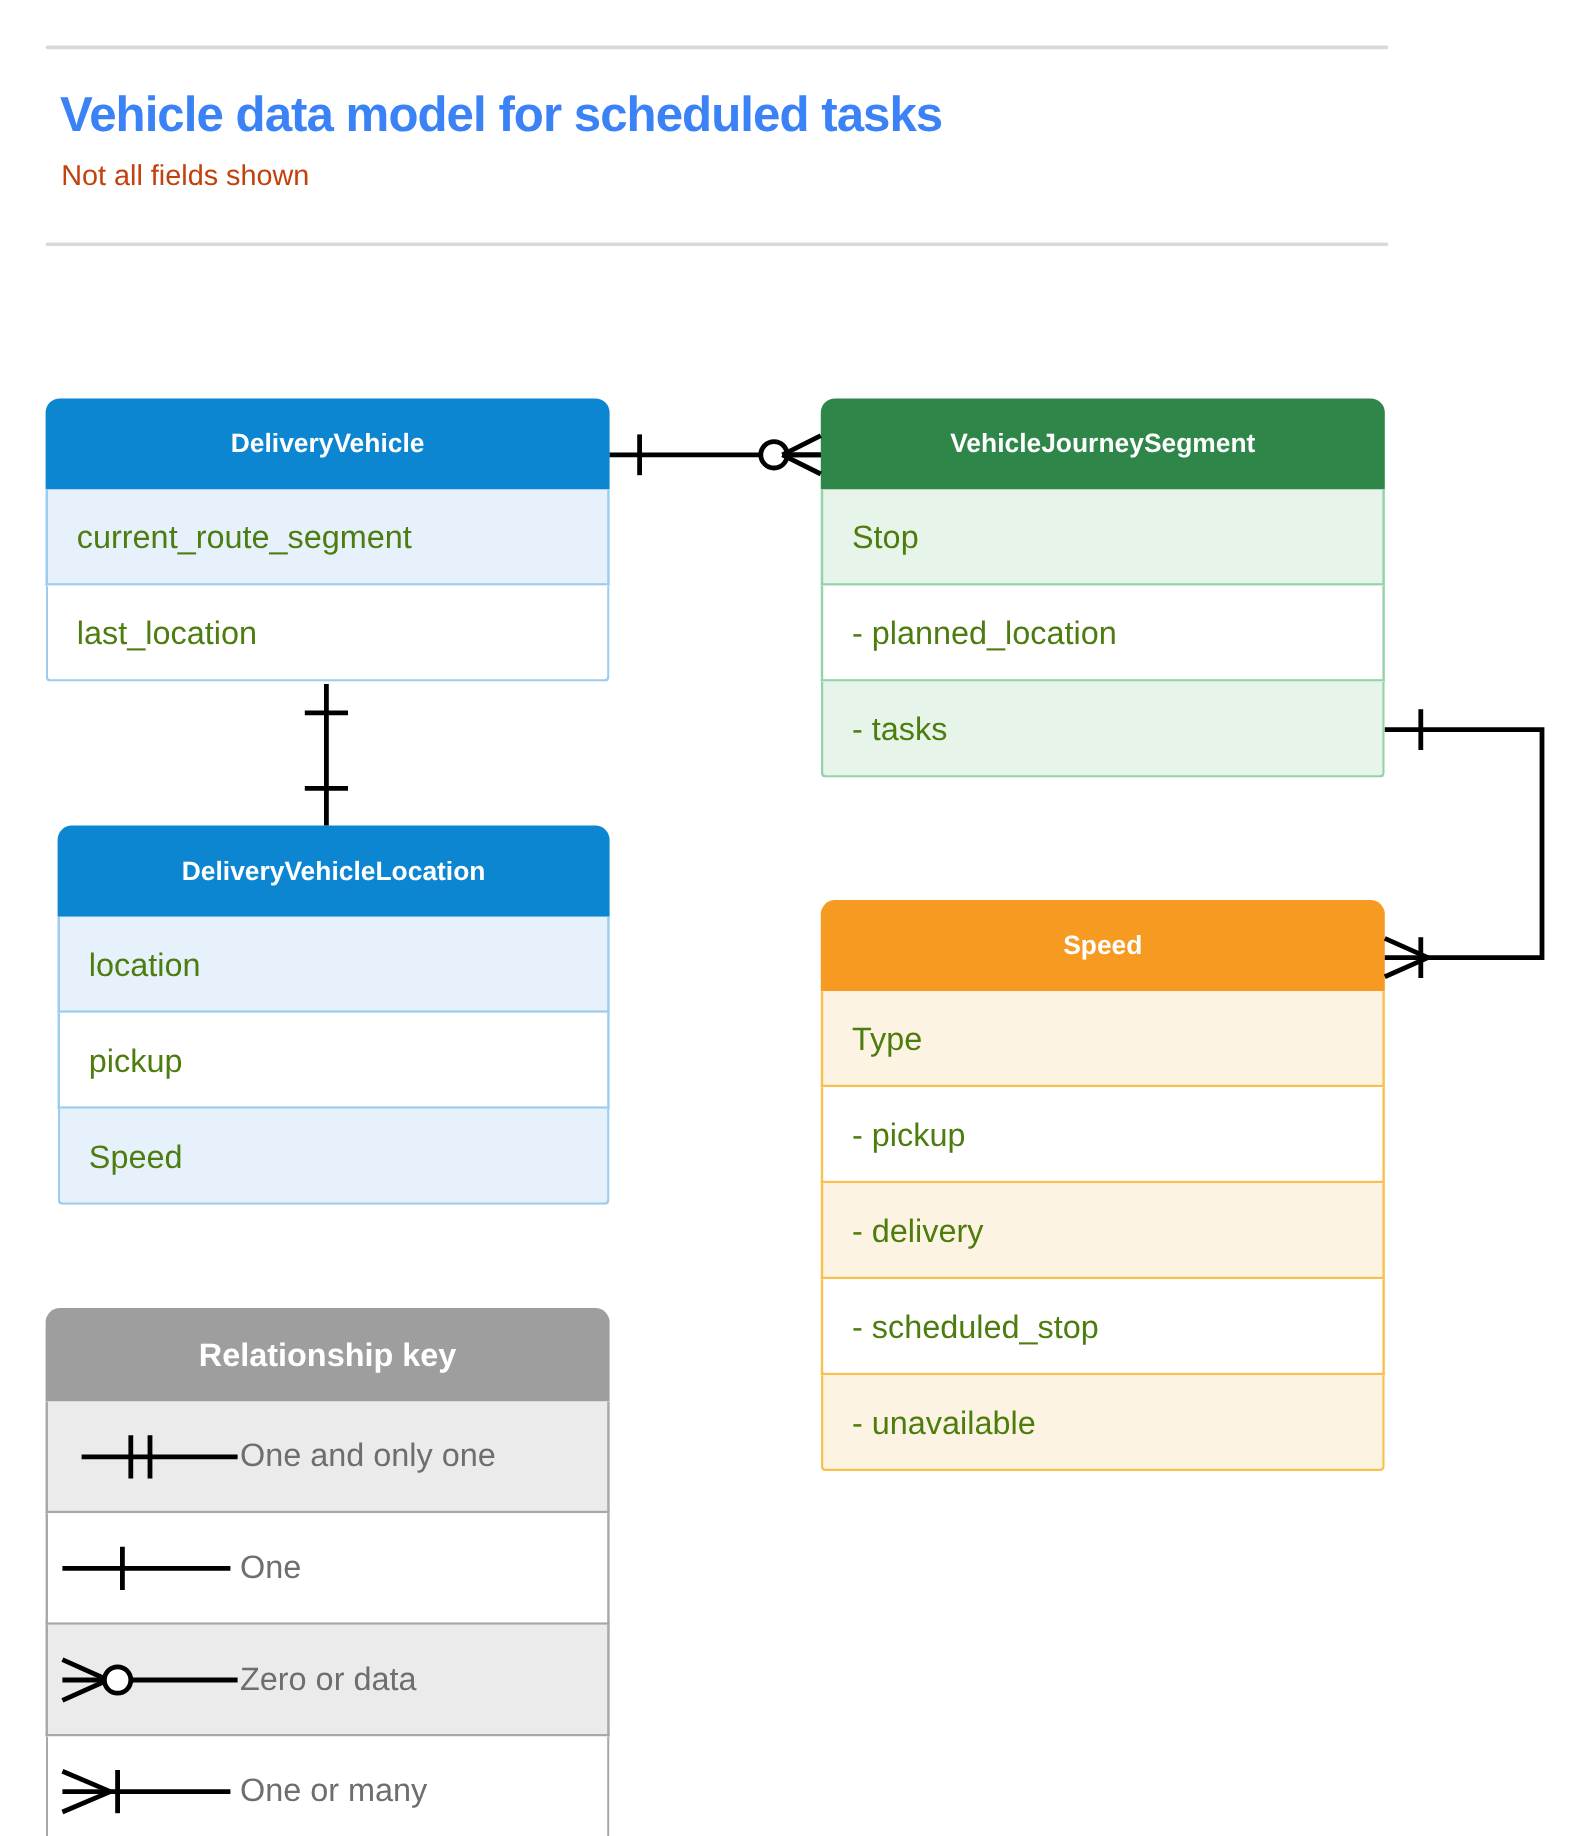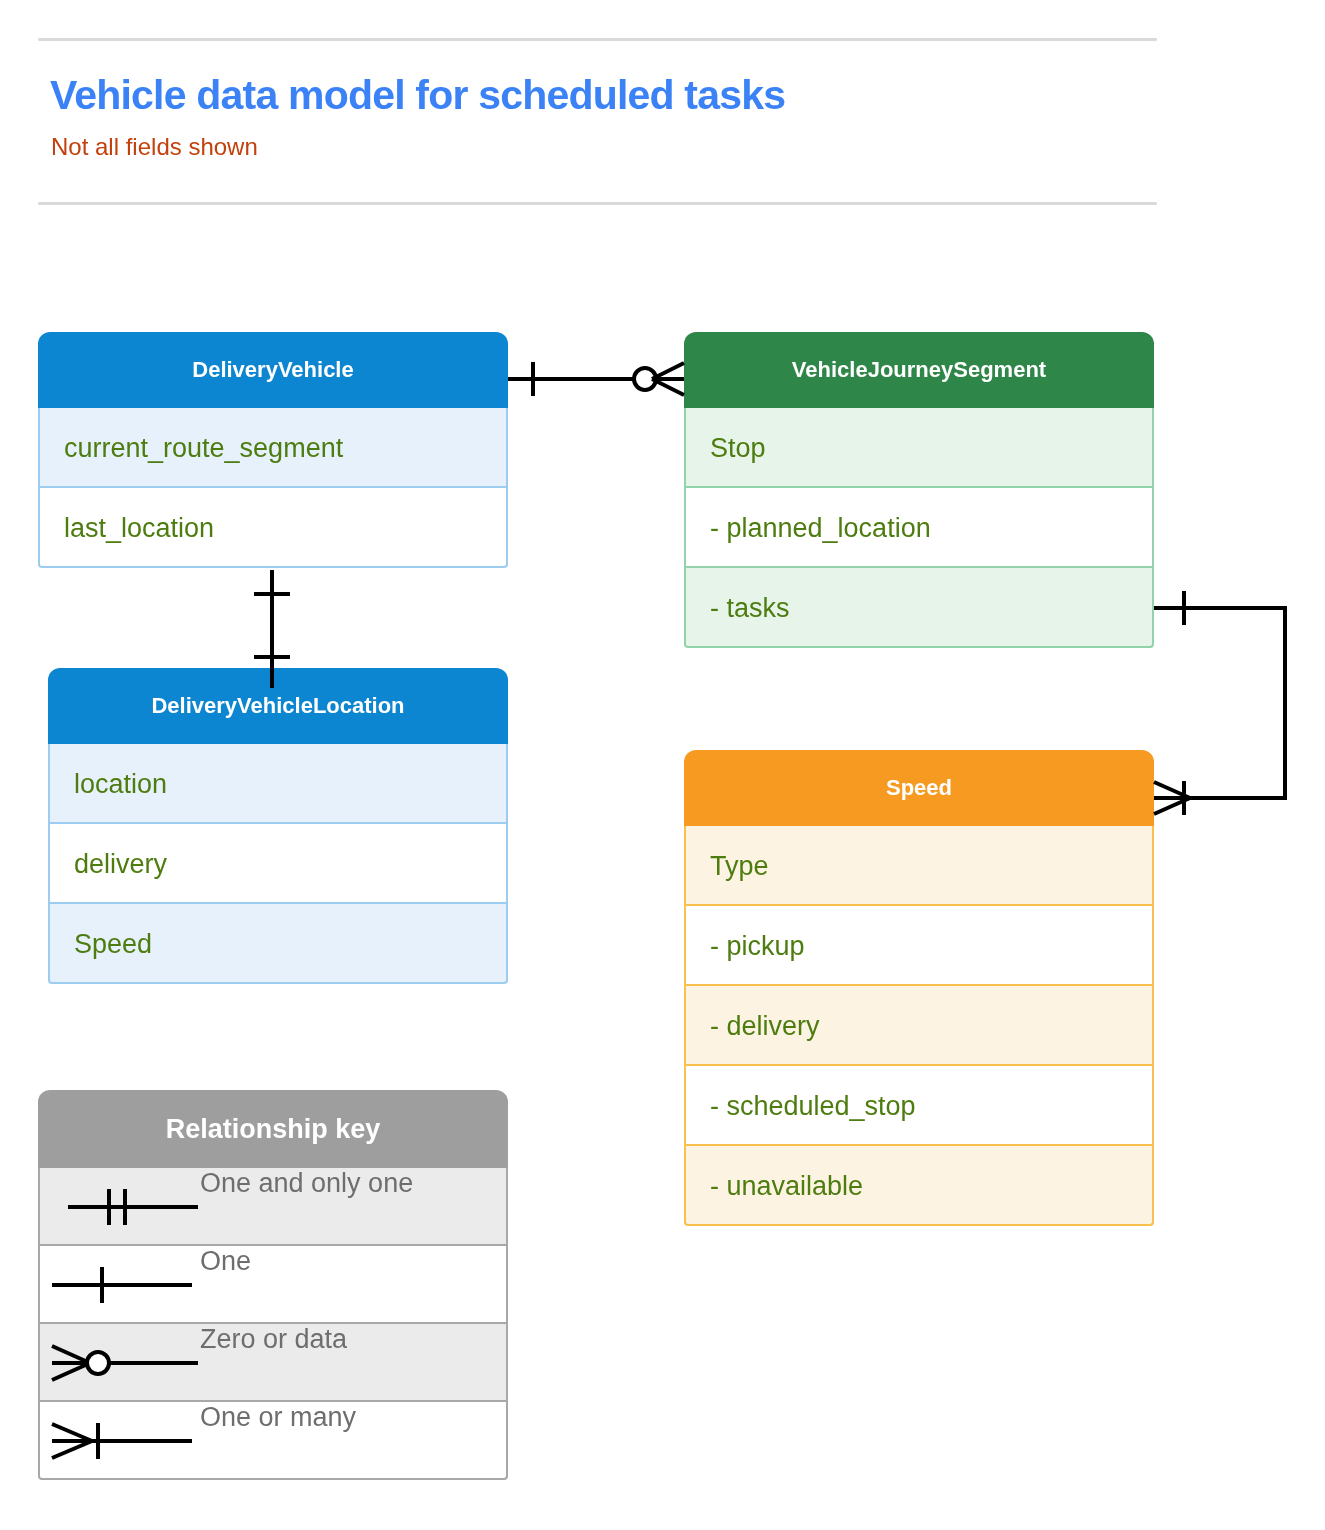--- a/index.html
+++ b/index.html
@@ -43,21 +43,21 @@
     font-size: 27px; color: #4d7c0f;
     padding-left: 24px; white-space: nowrap;
     border-left-width: 2px; border-right-width: 2px;
     border-bottom-width: 2px; border-top-width: 0;
     border-style: solid;
   }
 
   
   #ent-deliveryvehicle, #ent-deliveryvehiclelocation { left: 38px; width: 470px; }
   #ent-deliveryvehicle { top: 332px; }
-  #ent-deliveryvehiclelocation { top: 668px; padding-left: 10px; }
+  #ent-deliveryvehiclelocation { top: 688px; padding-left: 10px; }
   .blue .entity-header { background: #0d86d2; }
   .blue .entity-row { border-color: #9ccdf0; background: #ffffff; }
   .blue .entity-row.tint { background: #e7f1fc; }
   .blue .entity-row:first-of-type { border-top-width: 0; }
   .blue .entity-row:last-child { border-radius: 0 0 4px 4px; }
 
   
   #ent-vehiclejourneysegment { left: 684px; width: 470px; top: 332px; }
   .green .entity-header { background: #2e8649; }
   .green .entity-row { border-color: #93d3ac; background: #ffffff; }
@@ -73,21 +73,21 @@
 
   
   #legend { position: absolute; left: 38px; top: 1090px; width: 470px; }
   #legend-header {
     height: 78px; line-height: 78px; text-align: center;
     background: #9e9e9e; color: #ffffff;
     font-size: 27px; font-weight: 700;
     border-radius: 12px 12px 0 0;
   }
   .legend-row {
-    height: 78px; display: flex; align-items: flex-start;
+    height: 93px; display: flex; align-items: center;
     border: 2px solid #a8a8a8; border-top: 0;
     background: #ffffff;
   }
   .legend-row.tint { background: #ebebeb; }
   .legend-row:last-child { border-radius: 0 0 4px 4px; }
   .legend-sym { width: 160px; flex: 0 0 160px; height: 78px; }
   .legend-label { font-size: 27px; color: #6e6e6e; white-space: nowrap; }
 
   
   #connectors {
@@ -115,21 +115,21 @@
   <div class="entity green" id="ent-vehiclejourneysegment">
     <div class="entity-header">VehicleJourneySegment</div>
     <div class="entity-row tint">Stop</div>
     <div class="entity-row">-  planned_location</div>
     <div class="entity-row tint">- tasks</div>
   </div>
 
   <div class="entity blue" id="ent-deliveryvehiclelocation">
     <div class="entity-header">DeliveryVehicleLocation</div>
     <div class="entity-row tint">location</div>
-    <div class="entity-row">delivery</div>
+    <div class="entity-row">pickup</div>
     <div class="entity-row tint">Speed</div>
   </div>
 
   <div class="entity orange" id="ent-tasks">
     <div class="entity-header">Speed</div>
     <div class="entity-row tint">Type</div>
     <div class="entity-row">-  pickup</div>
     <div class="entity-row tint">-  delivery</div>
     <div class="entity-row">-  scheduled_stop</div>
     <div class="entity-row tint">-  unavailable</div>

